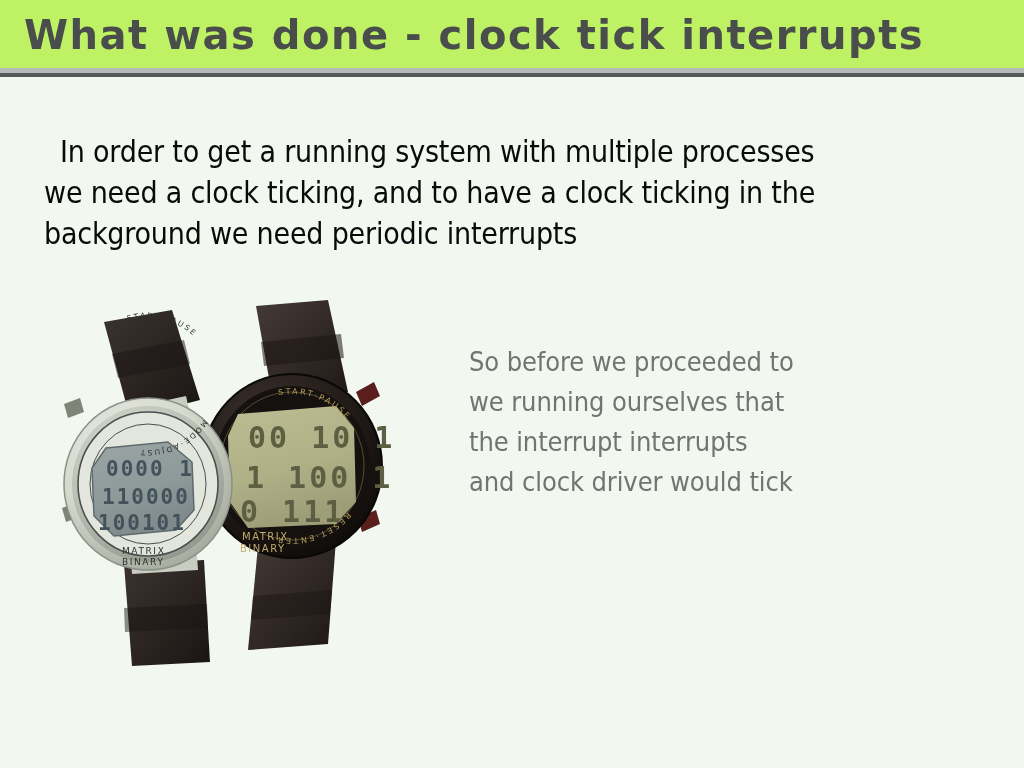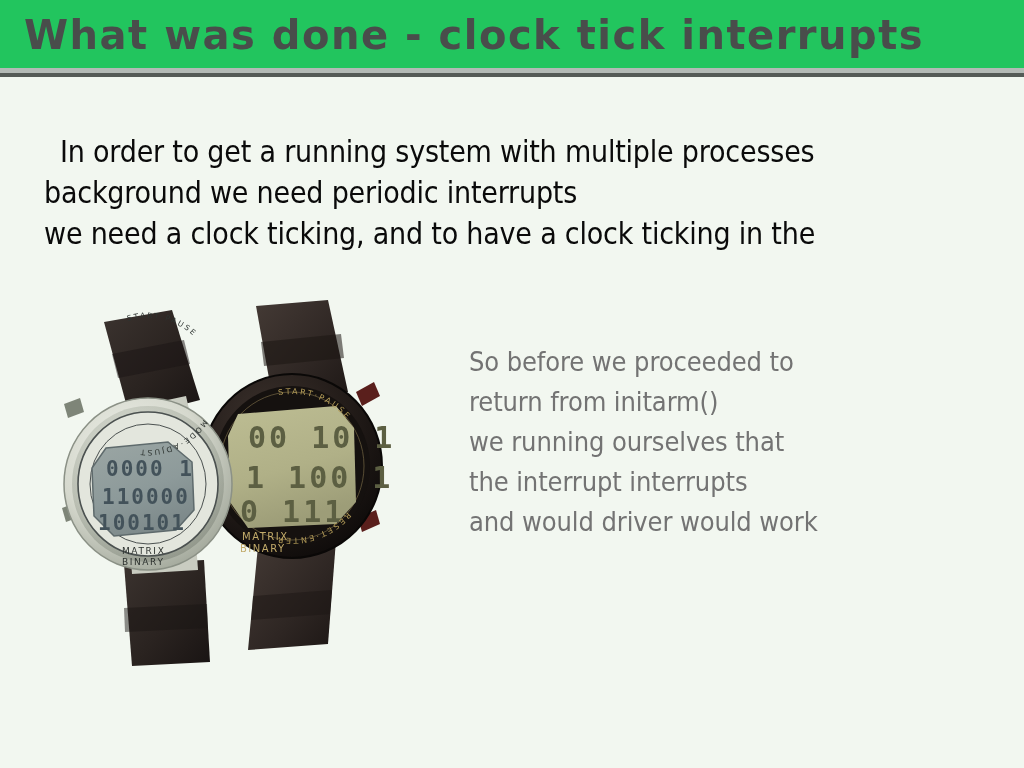--- a/index.html
+++ b/index.html
@@ -24,21 +24,21 @@
     height: 768px;
     background: #f2f7f0;
   }
 
   
   #title-bar {
     position: absolute;
     left: 0; top: 0;
     width: 1024px;
     height: 68px;
-    background: #22c55e;
+    background: #bef264;
   }
   #slide-title {
     position: absolute;
     left: 24px;
     top: 9px;
     font-family: "DejaVu Sans", sans-serif;
     font-size: 40px;
     font-weight: bold;
     color: #494d4b;
     letter-spacing: 1.5px;
@@ -116,30 +116,29 @@
   <div id="title-bar">
     <div id="slide-title">What was done - clock tick interrupts</div>
   </div>
   <div id="title-rule">
     <div class="rule-light"></div>
     <div class="rule-dark"></div>
   </div>
 
   <div id="body-text">
     <span class="line indent">In order to get a running system with multiple processes</span>
+    <span class="line">we need a clock ticking, and to have a clock ticking in the</span>
     <span class="line">background we need periodic interrupts</span>
-    <span class="line">we need a clock ticking, and to have a clock ticking in the</span>
   </div>
 
   <div id="blue-text">
     <span class="line">So before we proceeded to</span>
-    <span class="line">return from initarm()</span>
     <span class="line">we running ourselves that</span>
     <span class="line">the interrupt interrupts</span>
-    <span class="line">and would driver would work</span>
+    <span class="line">and clock driver would tick</span>
   </div>
 
   <div id="watch-photo">
     <svg width="340" height="372" viewBox="0 0 340 372" xmlns="http://www.w3.org/2000/svg">
       <defs>
         <radialGradient id="silverCase" cx="38%" cy="32%" r="78%">
           <stop offset="0%" stop-color="#eef0e9"></stop>
           <stop offset="55%" stop-color="#d5d8cd"></stop>
           <stop offset="100%" stop-color="#9aa093"></stop>
         </radialGradient>

